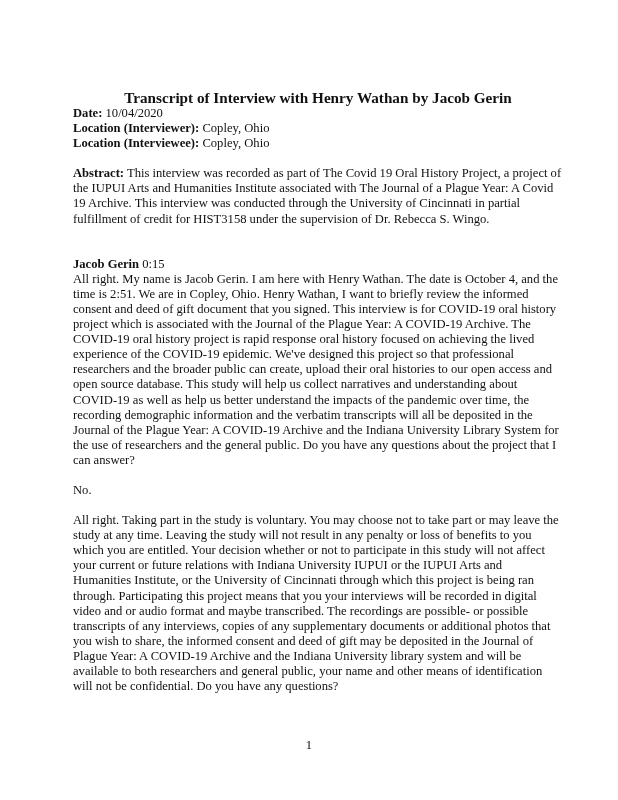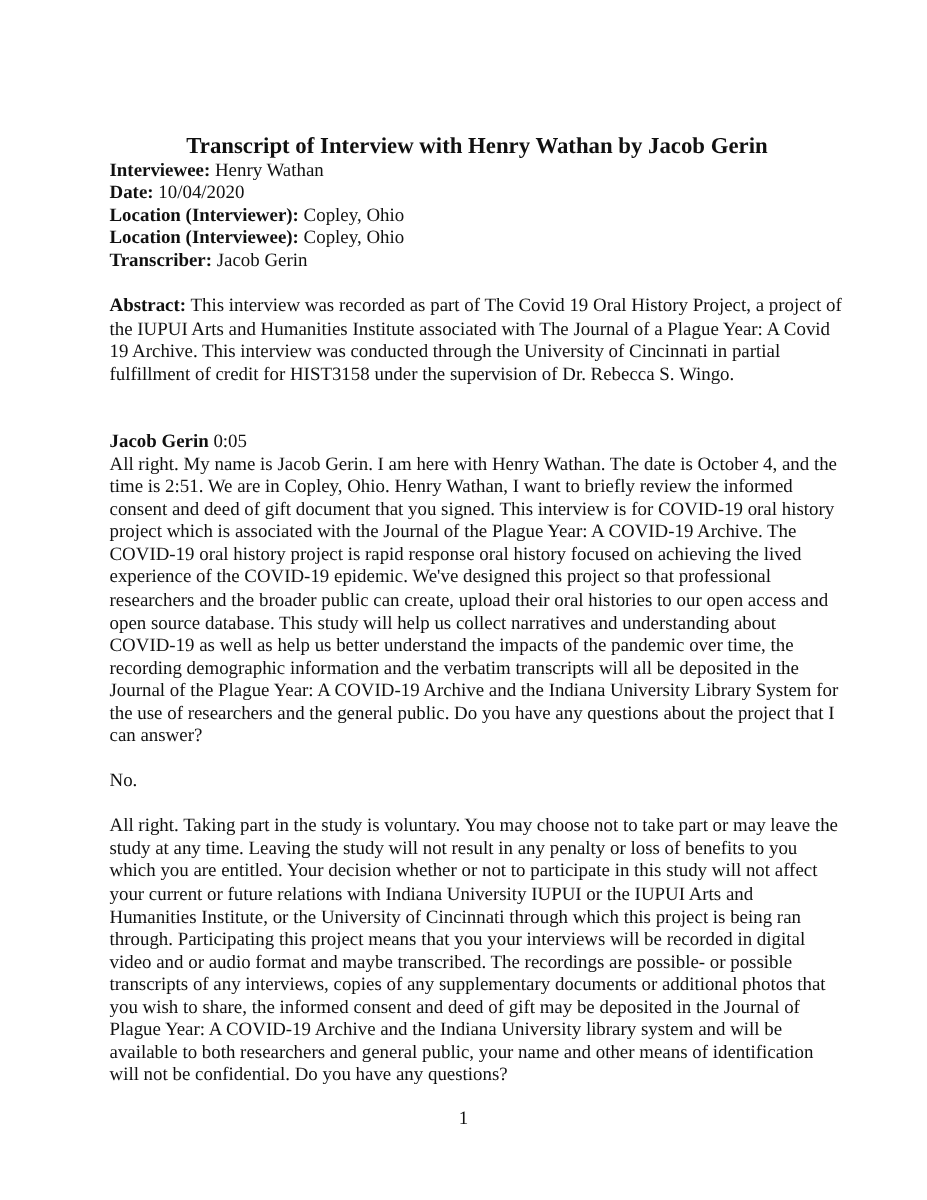--- a/index.html
+++ b/index.html
@@ -17,33 +17,31 @@
   p { margin: 0; }
   .page-number { position: absolute; left: 0; width: 618px; top: 738px; text-align: center; font-size: 12.6px; }
 </style>
 </head>
 <body>
 
 <div class="page">
   <div class="title">Transcript of Interview with Henry Wathan by Jacob Gerin</div>
 
   <div>
-    <p class="meta-line"><b>Interviewee:</b> <span>Henry Wathan</span></p>
     <p class="meta-line"><b>Date:</b> <span>10/04/2020</span></p>
     <p class="meta-line"><b>Location (Interviewer):</b> <span>Copley, Ohio</span></p>
     <p class="meta-line"><b>Location (Interviewee):</b> <span>Copley, Ohio</span></p>
-    <p class="meta-line"><b>Transcriber:</b> <span>Jacob Gerin</span></p>
   </div>
 
   <p class="abstract"><b>Abstract:</b> <span>This interview was recorded as part of The Covid 19 Oral History Project, a project of the IUPUI Arts and Humanities Institute associated with The Journal of a Plague Year: A Covid 19 Archive. This interview was conducted through the University of Cincinnati in partial fulfillment of credit for HIST3158 under the supervision of Dr. Rebecca S. Wingo.</span></p>
 
   <div class="turn-gap-big"></div>
 
   <div class="turn">
-    <p><span class="speaker">Jacob Gerin</span> <span>0:05</span></p>
+    <p><span class="speaker">Jacob Gerin</span> <span>0:15</span></p>
     <p>All right. My name is Jacob Gerin. I am here with Henry Wathan. The date is October 4, and the time is 2:51. We are in Copley, Ohio. Henry Wathan, I want to briefly review the informed consent and deed of gift document that you signed. This interview is for COVID-19 oral history project which is associated with the Journal of the Plague Year: A COVID-19 Archive. The COVID-19 oral history project is rapid response oral history focused on achieving the lived experience of the COVID-19 epidemic. We've designed this project so that professional researchers and the broader public can create, upload their oral histories to our open access and open source database. This study will help us collect narratives and understanding about COVID-19 as well as help us better understand the impacts of the pandemic over time, the recording demographic information and the verbatim transcripts will all be deposited in the Journal of the Plague Year: A COVID-19 Archive and the Indiana University Library System for the use of researchers and the general public. Do you have any questions about the project that I can answer?</p>
   </div>
 
   <div class="turn-gap"></div>
 
   <div class="turn">
     <p>No.</p>
   </div>
 
   <div class="turn-gap"></div>

